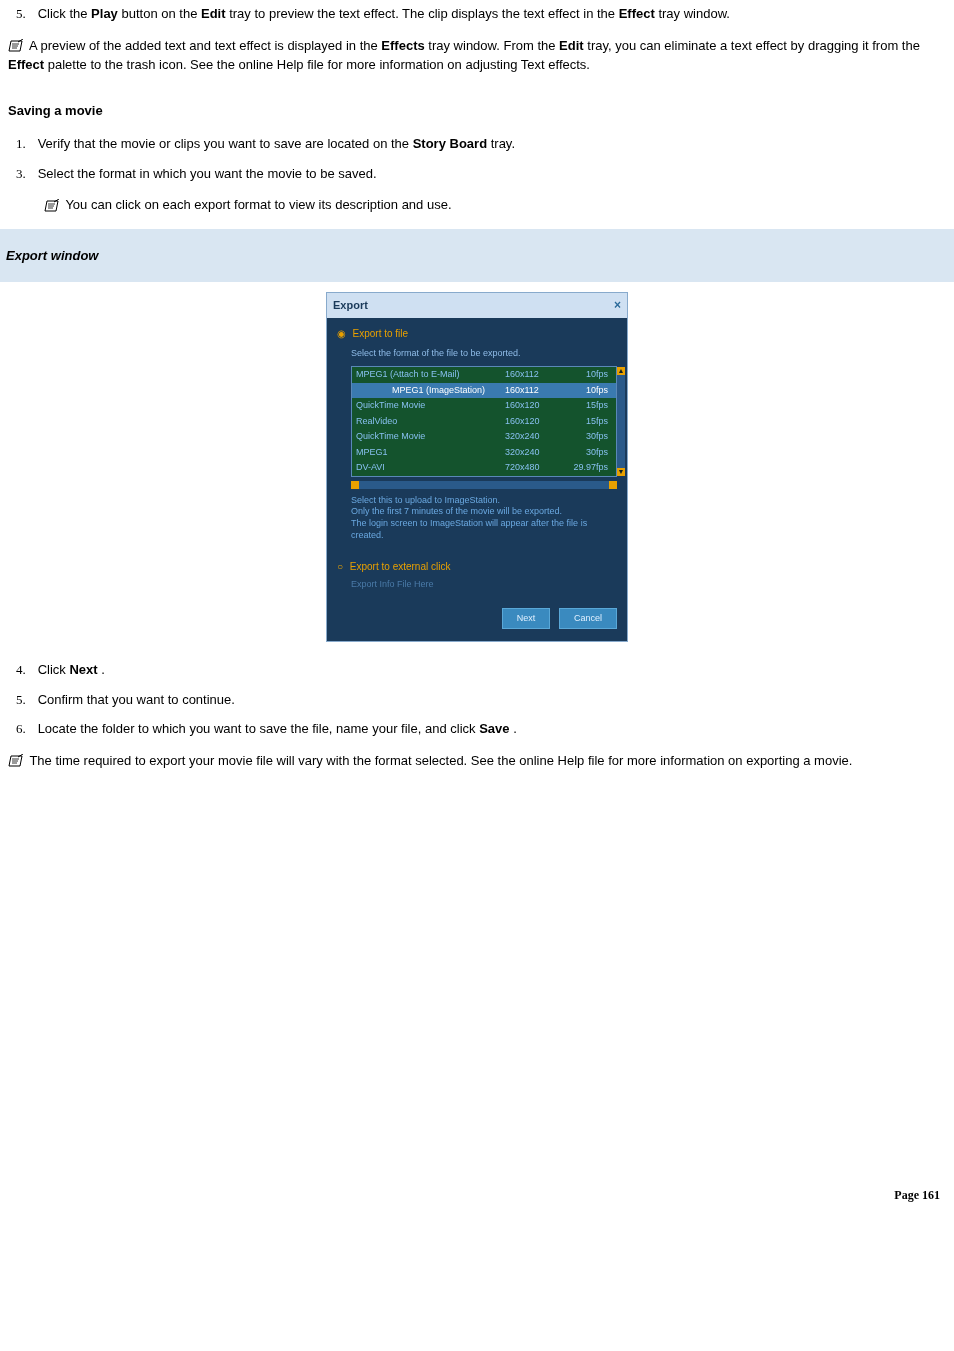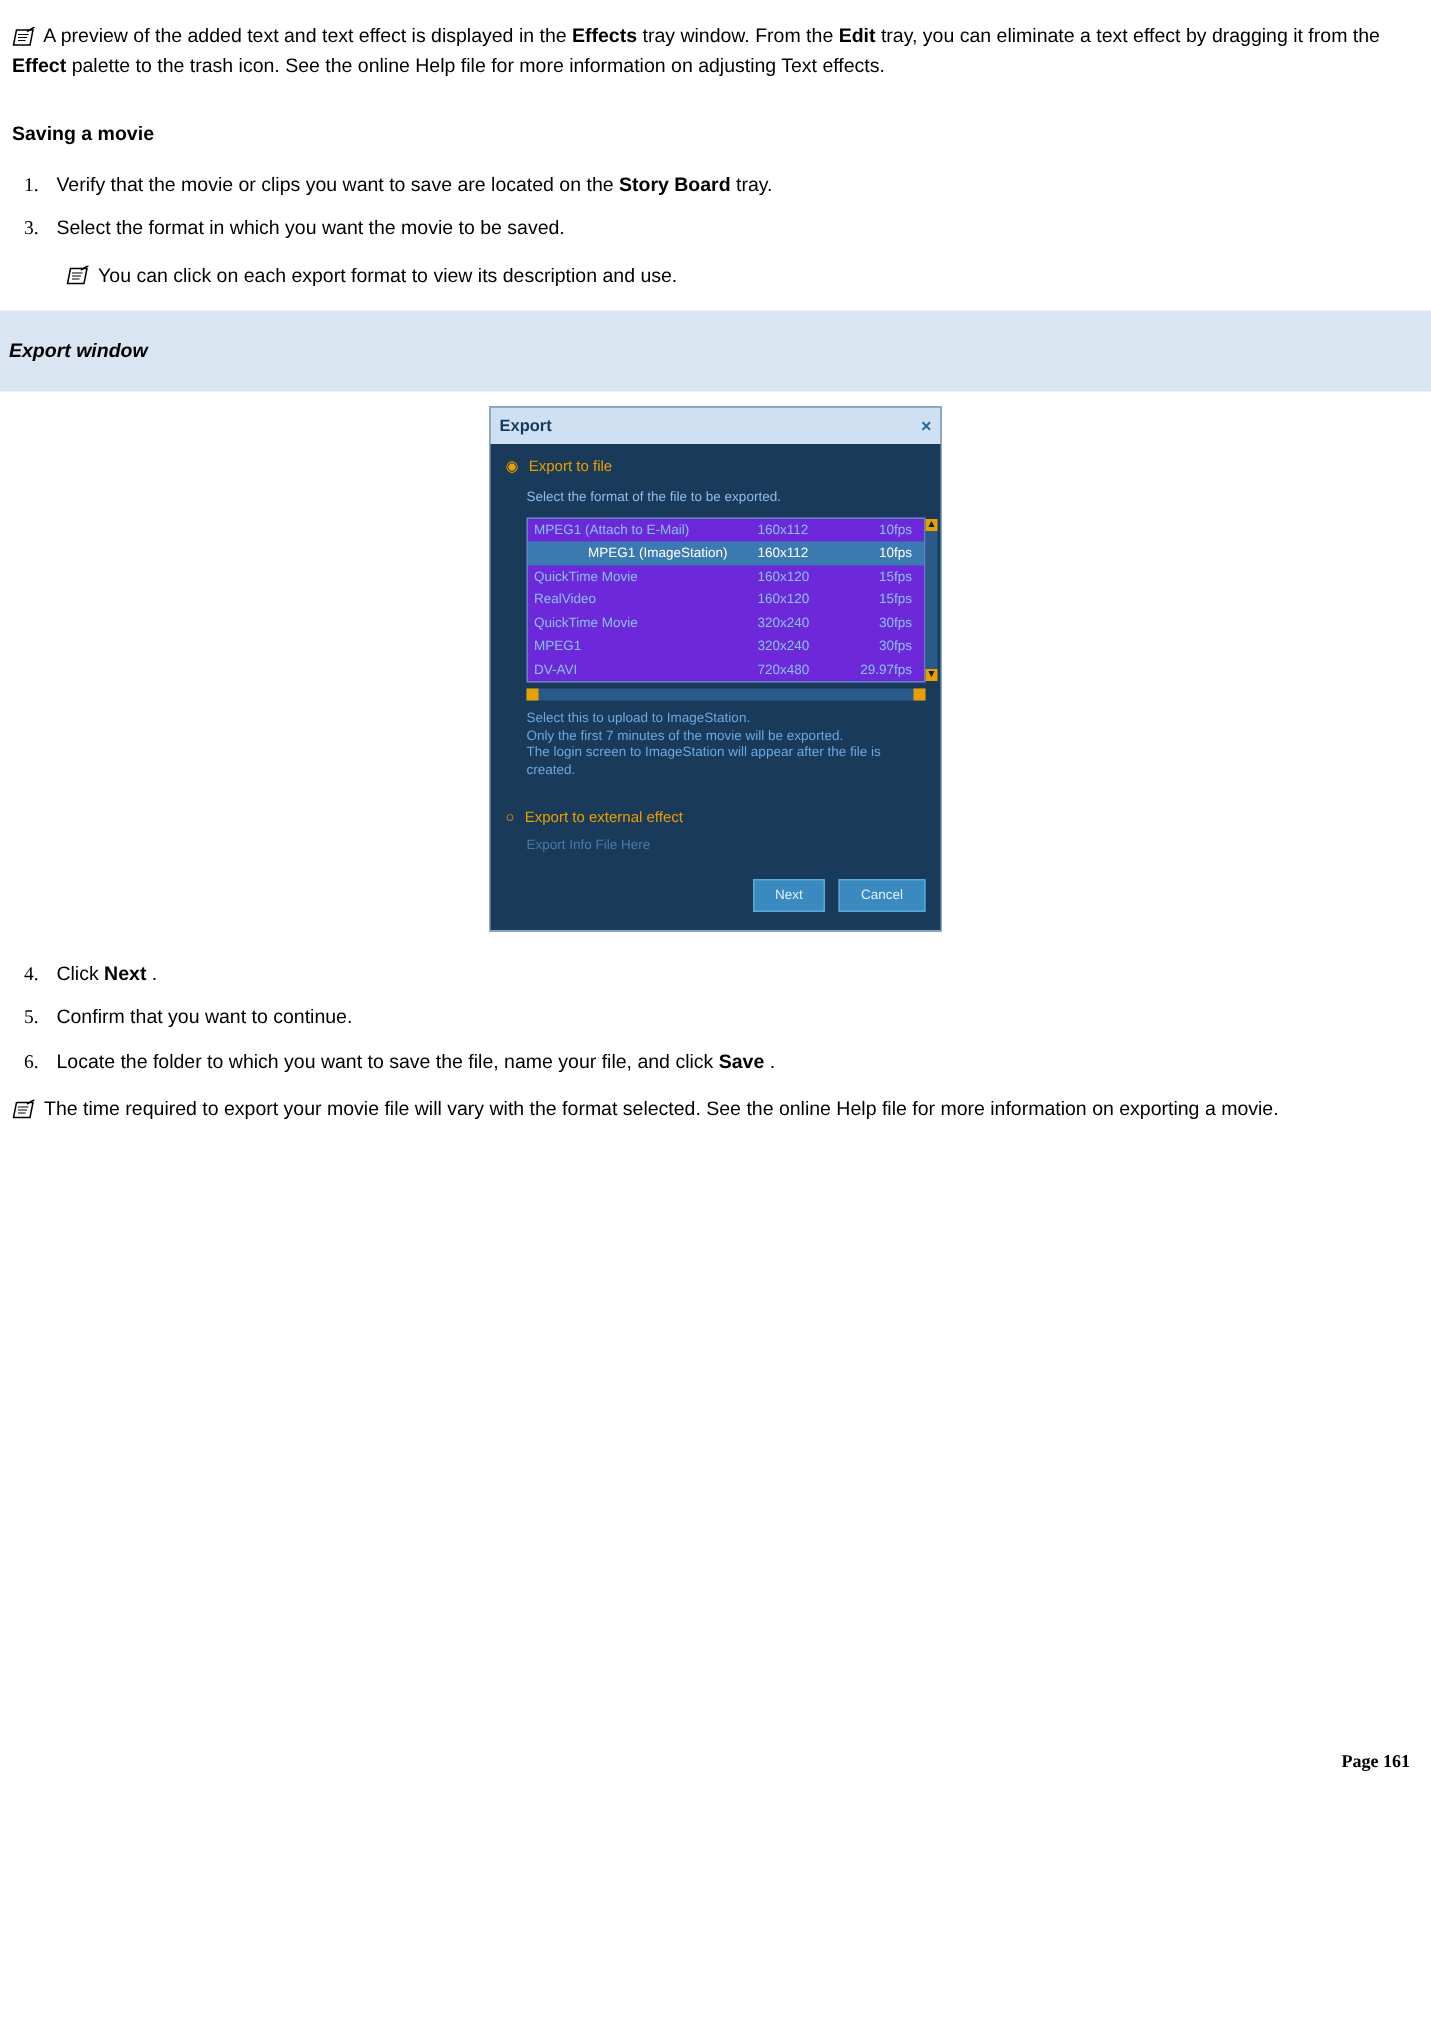--- a/index.html
+++ b/index.html
@@ -65,21 +65,21 @@
     top: 3px;
     color: #2a6a9a;
     font-size: 12px;
   }
   .ew-body { padding: 6px 10px; color: #a8d8ff; }
   .ew-radio-label { color: #e8a000; font-size: 10px; margin: 2px 0 6px 0; }
   .ew-radio-label .circle { color: #e8a000; margin-right: 4px; }
   .ew-sub { color: #8fbce8; font-size: 9px; margin: 0 0 6px 14px; }
   .ew-list {
     border: 1px solid #5a88b8;
-    background: #6d28d9;
+    background: #14532d;
     margin: 4px 0 4px 14px;
     position: relative;
   }
   .ew-row { display: flex; font-size: 9px; color: #88c0f0; padding: 1px 4px; }
   .ew-row.selected { background: #3a7ab0; color: #fff; padding-left: 40px; }
   .ew-c1 { flex: 1 1 auto; }
   .ew-c2 { width: 55px; text-align: left; }
   .ew-c3 { width: 48px; text-align: right; padding-right: 4px; }
   .ew-scrollbar-hint {
     position: absolute;
@@ -137,20 +137,32 @@
     font-size: 12px;
     padding: 4px 14px 8px 0;
     margin-top: 390px;
   }
 </style>
 </head>
 <body>
 
 <div class="content">
 
+  <ol class="continued">
+    <li>
+      <span class="list-index">5.</span>
+      <span>Click the </span>
+      <b>Play</b>
+      <span> button on the </span>
+      <b>Edit</b>
+      <span> tray to preview the text effect. The clip displays the text effect in the </span>
+      <b>Effect</b>
+      <span> tray window.</span>
+    </li>
+  </ol>
 
   <p class="note-para">
     <span class="note-icon">
       <svg viewBox="0 0 16 14">
           <path d="M1 12 L3 2 L14 2 L12 12 Z" fill="none" stroke="#000" stroke-width="1"></path>
           <path d="M4 5 L11 5 M4 7 L10 7 M4 9 L9 9" stroke="#000" stroke-width="0.8"></path>
           <path d="M10 3 L15 0" stroke="#000" stroke-width="1"></path>
         </svg>
     </span>
     <span> A preview of the added text and text effect is displayed in the </span>
@@ -252,21 +264,21 @@
         </div>
 
         <div class="ew-desc">
           <div>Select this to upload to ImageStation.</div>
           <div>Only the first 7 minutes of the movie will be exported.</div>
           <div>The login screen to ImageStation will appear after the file is created.</div>
         </div>
 
         <div class="ew-radio2">
           <span class="circle">○</span>
-          <span>Export to external effect</span>
+          <span>Export to external click</span>
         </div>
         <div class="ew-dim">Export Info File Here</div>
       </div>
       <div class="ew-buttons">
         <span class="ew-btn">Next</span>
         <span class="ew-btn">Cancel</span>
       </div>
     </div>
   </div>
 

